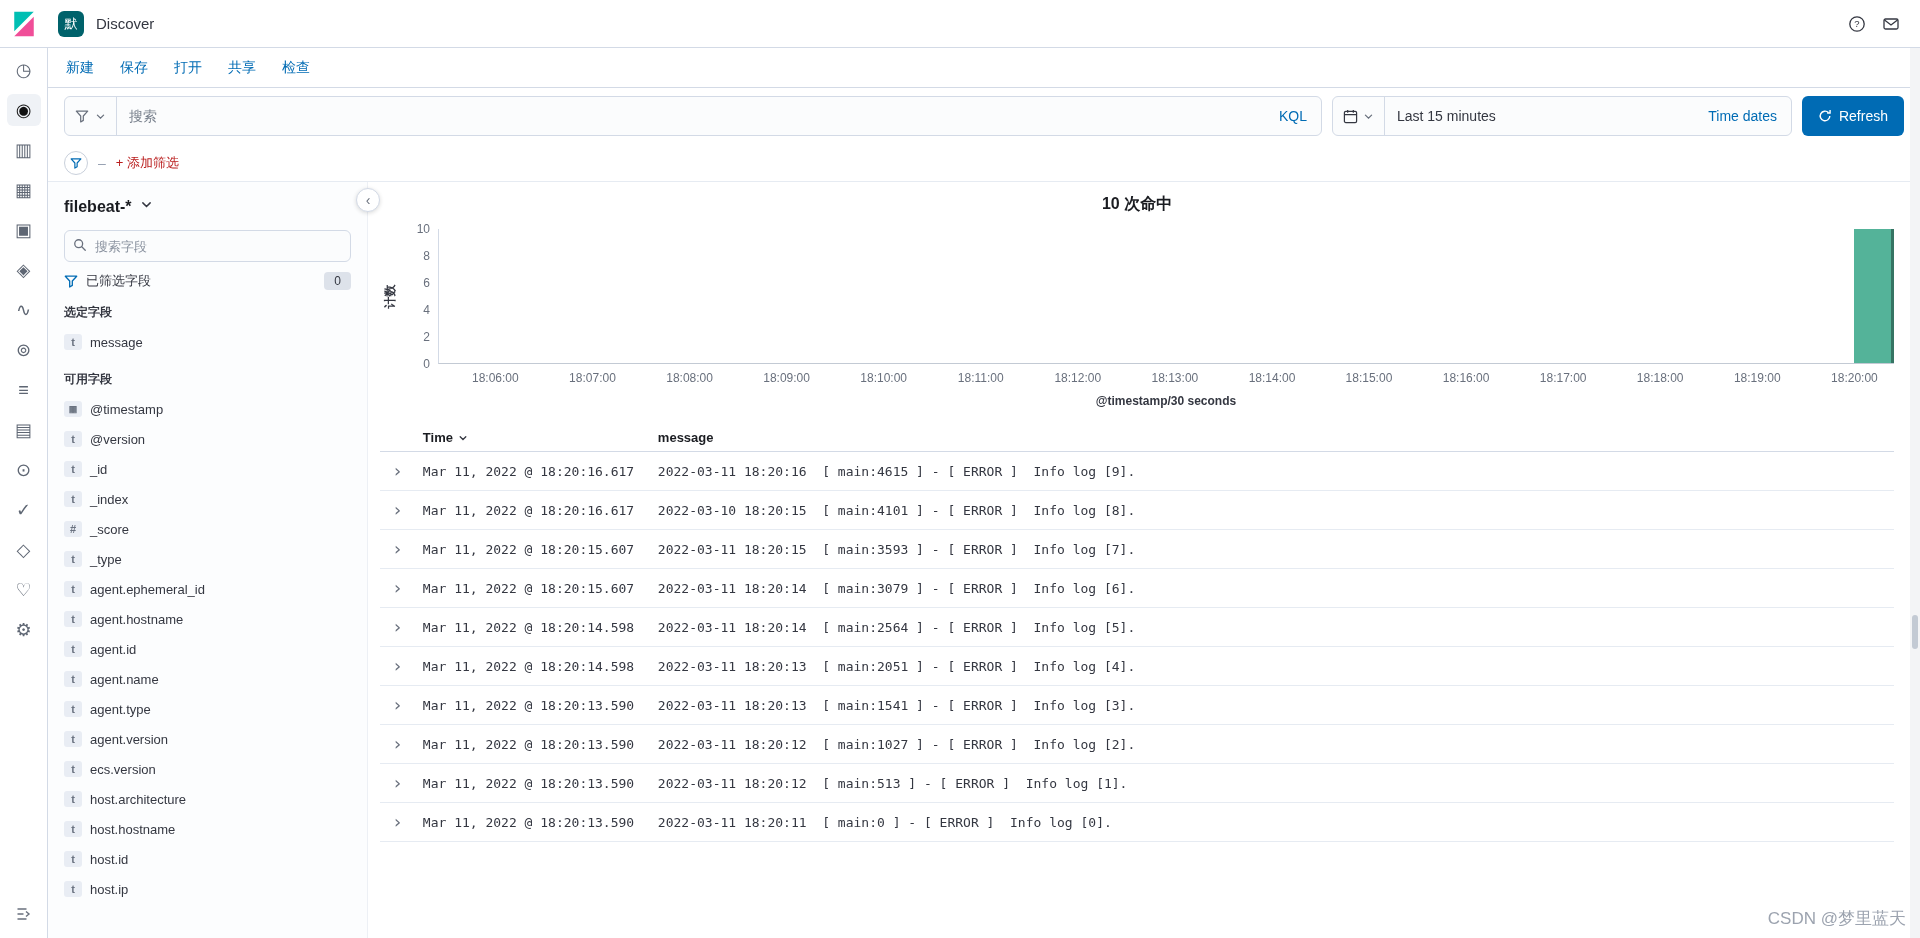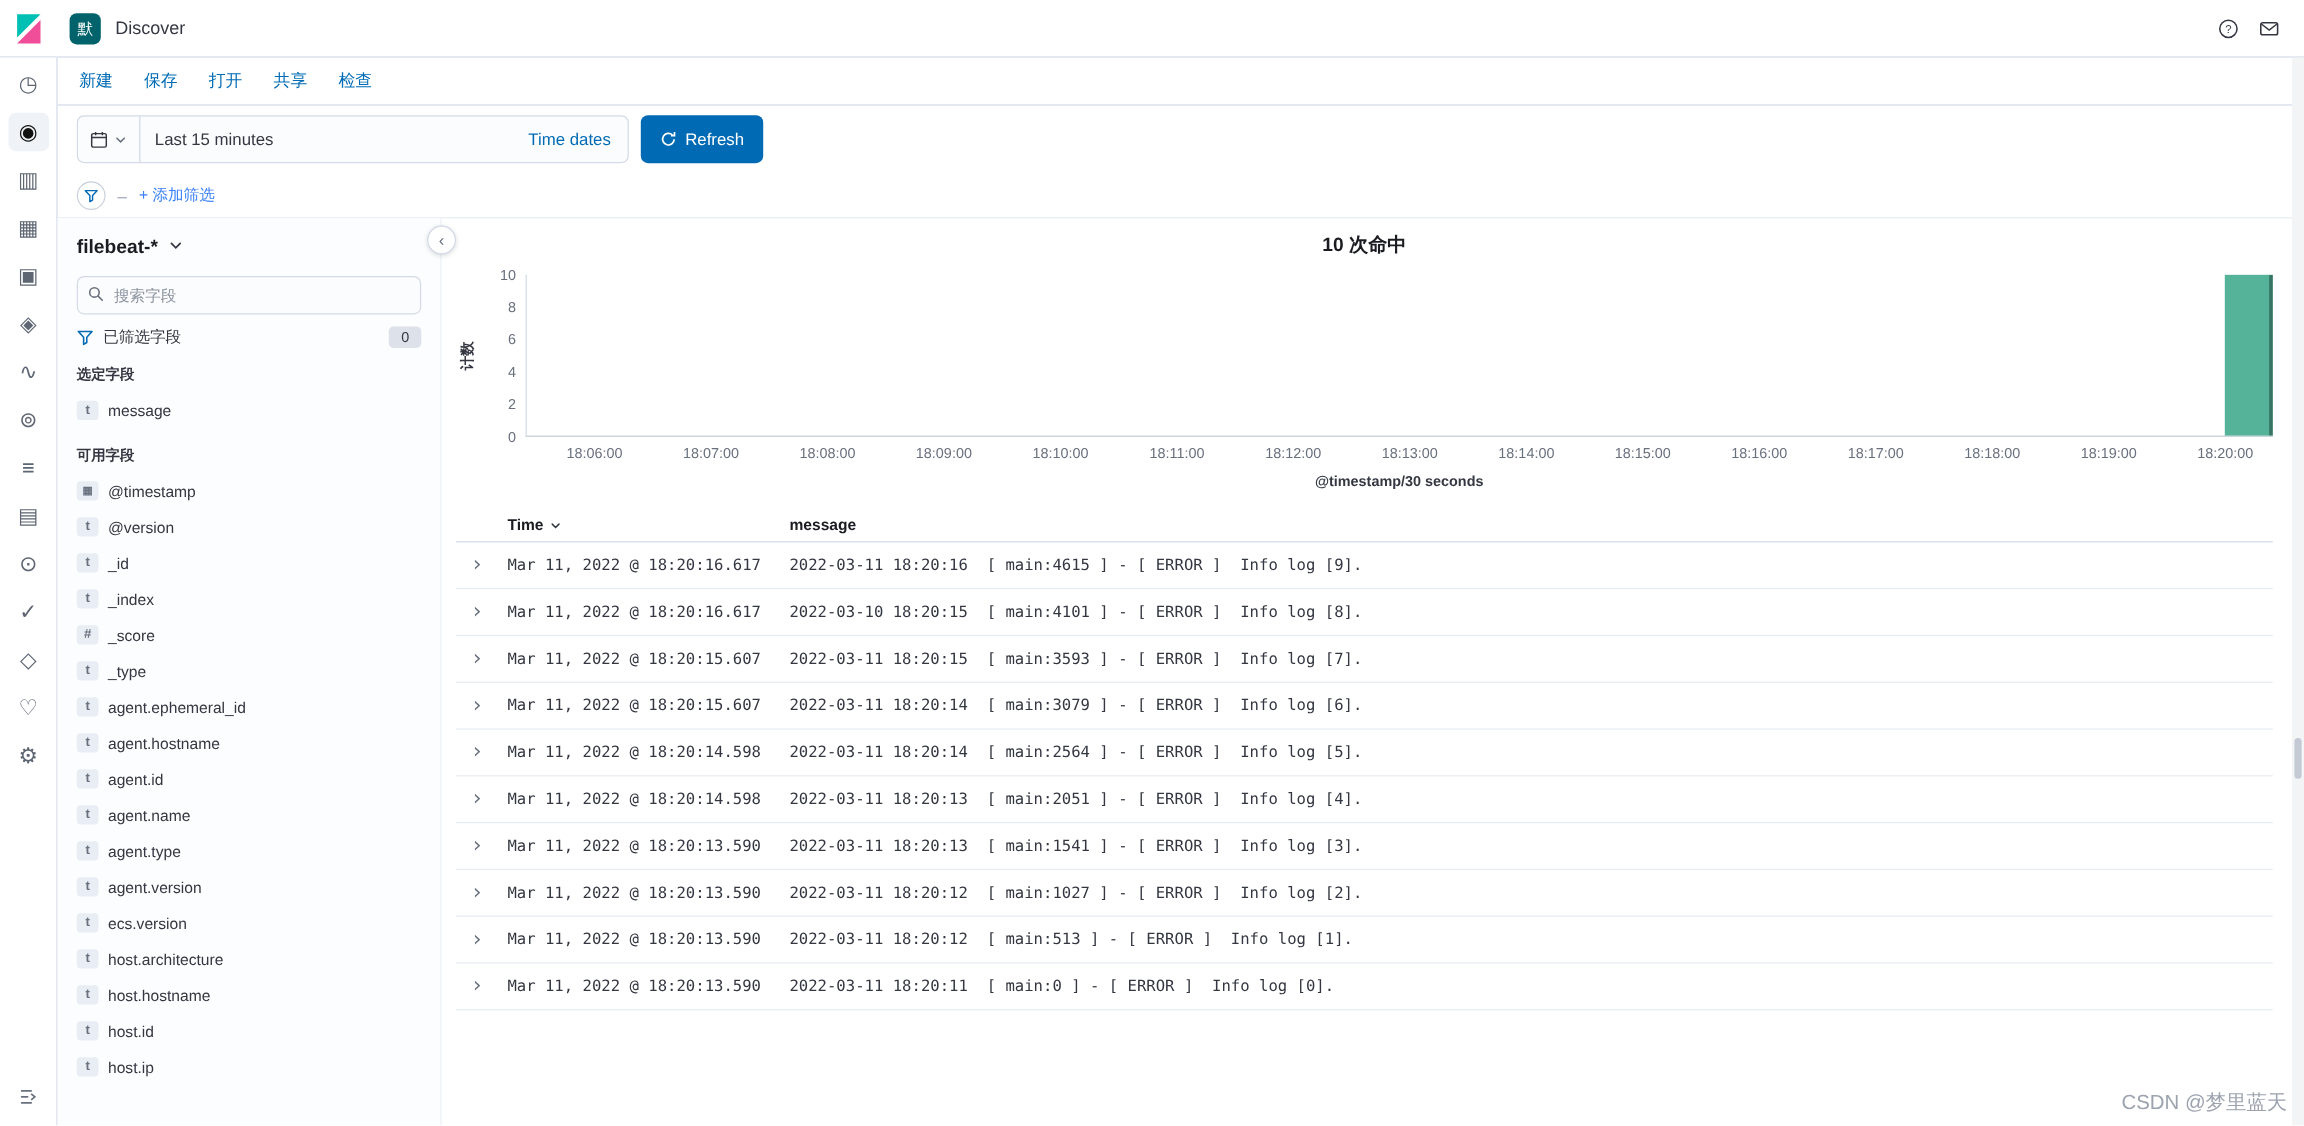--- a/index.html
+++ b/index.html
@@ -50,21 +50,21 @@
   .dp-cal { height: 100%; display: flex; align-items: center; gap: 5px; padding: 0 10px; border-right: 1px solid #D3DAE6; }
   .dp-value { flex: 1; text-align: left; padding: 0 12px; font-size: 14px; color: #343741; }
   .dp-show { padding: 0 14px; color: #006BB4; font-size: 14px; white-space: nowrap; }
   .refresh-btn { height: 40px; padding: 0 16px; border-radius: 6px; background: #006BB4; color: #fff; font-size: 14px;
     display: flex; align-items: center; gap: 7px; flex: none; }
 
   
   .filter-bar { height: 38px; display: flex; align-items: center; gap: 10px; padding: 0 16px; border-bottom: 1px solid #E6EBF2; }
   .filter-ico-btn { width: 24px; height: 24px; border: 1px solid #C9D0DB; border-radius: 50%; display: flex; align-items: center; justify-content: center; }
   .filter-dash { color: #98A2B3; }
-  .add-filter { color: #3b82f6; font-size: 13px; cursor: pointer; text-decoration: none; }
+  .add-filter { color: #b91c1c; font-size: 13px; cursor: pointer; text-decoration: none; }
 
   
   .workspace { flex: 1; display: flex; position: relative; min-height: 0; }
   .fields-panel { width: 320px; flex: none; padding: 10px 16px; border-right: 1px solid #EDF0F5; overflow: hidden; background: #FCFDFE; }
   .index-row { display: flex; align-items: flex-start; gap: 8px; font-size: 16px; font-weight: 700; color: #1a1c21; padding: 6px 0; }
   .field-search { position: relative; margin-top: 8px; }
   .field-search input { width: 100%; height: 32px; border: 1px solid #D3DAE6; border-radius: 6px; background: #fbfcfd;
     padding: 0 8px 0 30px; font-size: 13px; outline: none; color: #343741; }
   .field-search input::placeholder { color: #8b93a0; }
   .field-search .mag { position: absolute; left: 9px; top: 8px; }
@@ -205,20 +205,32 @@
 
     <div class="menu-bar" id="menu-bar">
         <a class="menu-link">新建</a>
         <a class="menu-link">保存</a>
         <a class="menu-link">打开</a>
         <a class="menu-link">共享</a>
         <a class="menu-link">检查</a>
       </div>
 
     <div class="query-bar">
+      <div class="search-container">
+        <button class="saved-query">
+          <svg width="14" height="14" viewBox="0 0 16 16">
+            <path d="M1.5 2.5h13L9.5 8v5l-3 1.8V8z" fill="none" stroke="#69707D" stroke-width="1.4" stroke-linejoin="round"></path>
+          </svg>
+          <svg width="11" height="11" viewBox="0 0 16 16">
+            <path d="M3.5 6 L8 10.5 L12.5 6" fill="none" stroke="#69707D" stroke-width="1.8" stroke-linecap="round"></path>
+          </svg>
+        </button>
+        <input class="search-input" placeholder="搜索" style="">
+        <button class="kql">KQL</button>
+      </div>
       <div class="datepicker">
         <button class="dp-cal">
           <svg width="15" height="15" viewBox="0 0 16 16">
             <rect x="1.5" y="2.5" width="13" height="12" rx="1.5" fill="none" stroke="#343741" stroke-width="1.3"></rect>
             <path d="M1.5 6h13 M5 1v3 M11 1v3" stroke="#343741" stroke-width="1.3"></path>
           </svg>
           <svg width="11" height="11" viewBox="0 0 16 16">
             <path d="M3.5 6 L8 10.5 L12.5 6" fill="none" stroke="#69707D" stroke-width="1.8" stroke-linecap="round"></path>
           </svg>
         </button>

